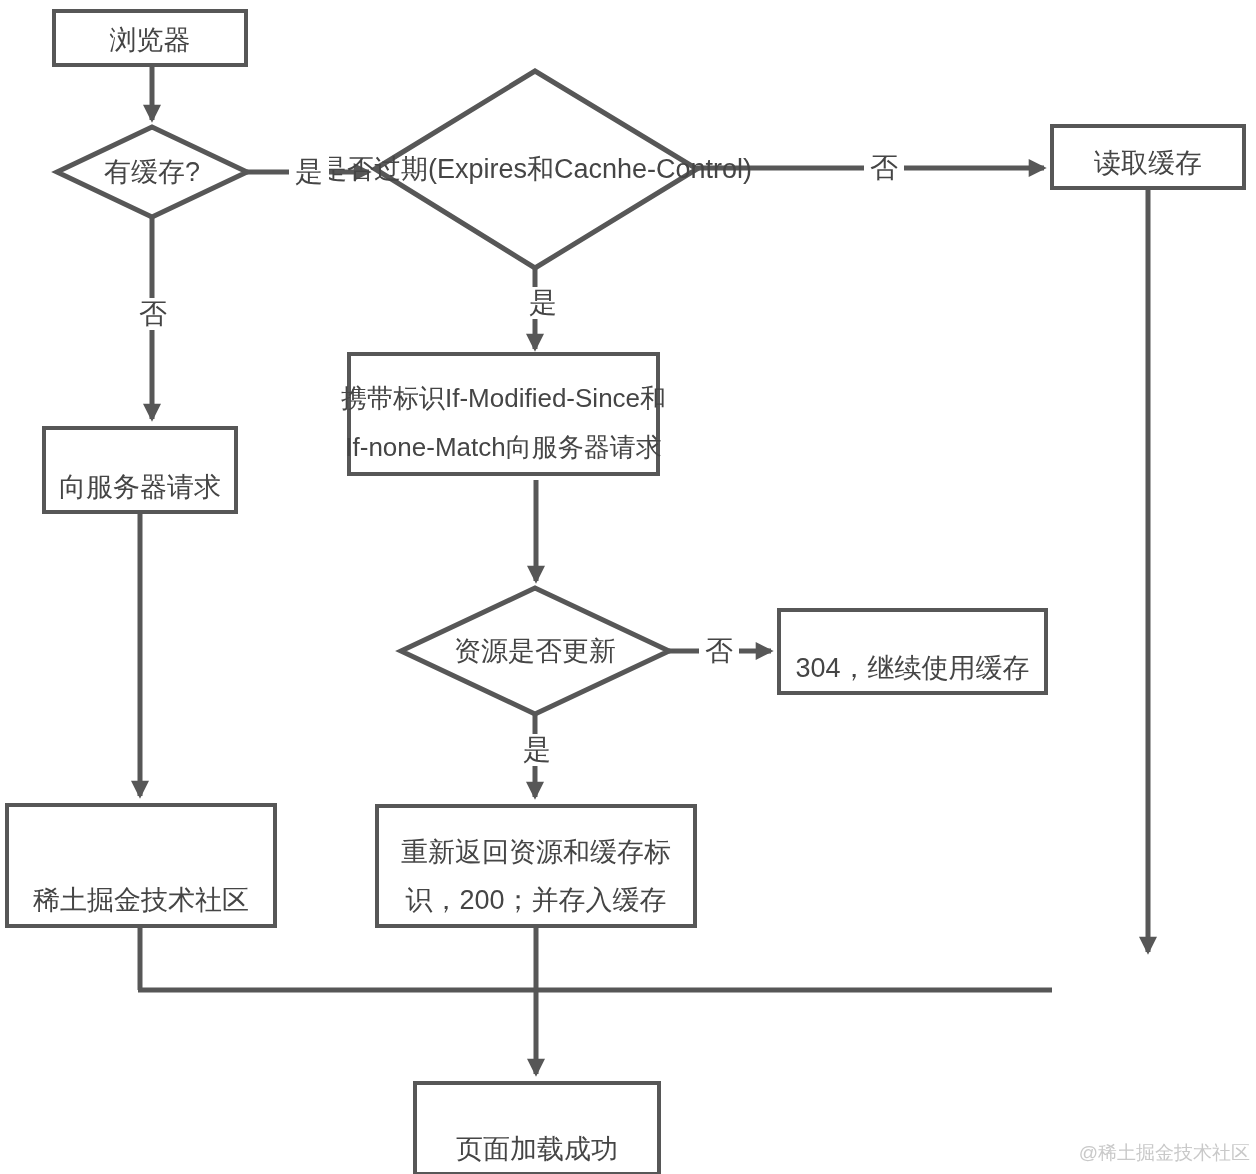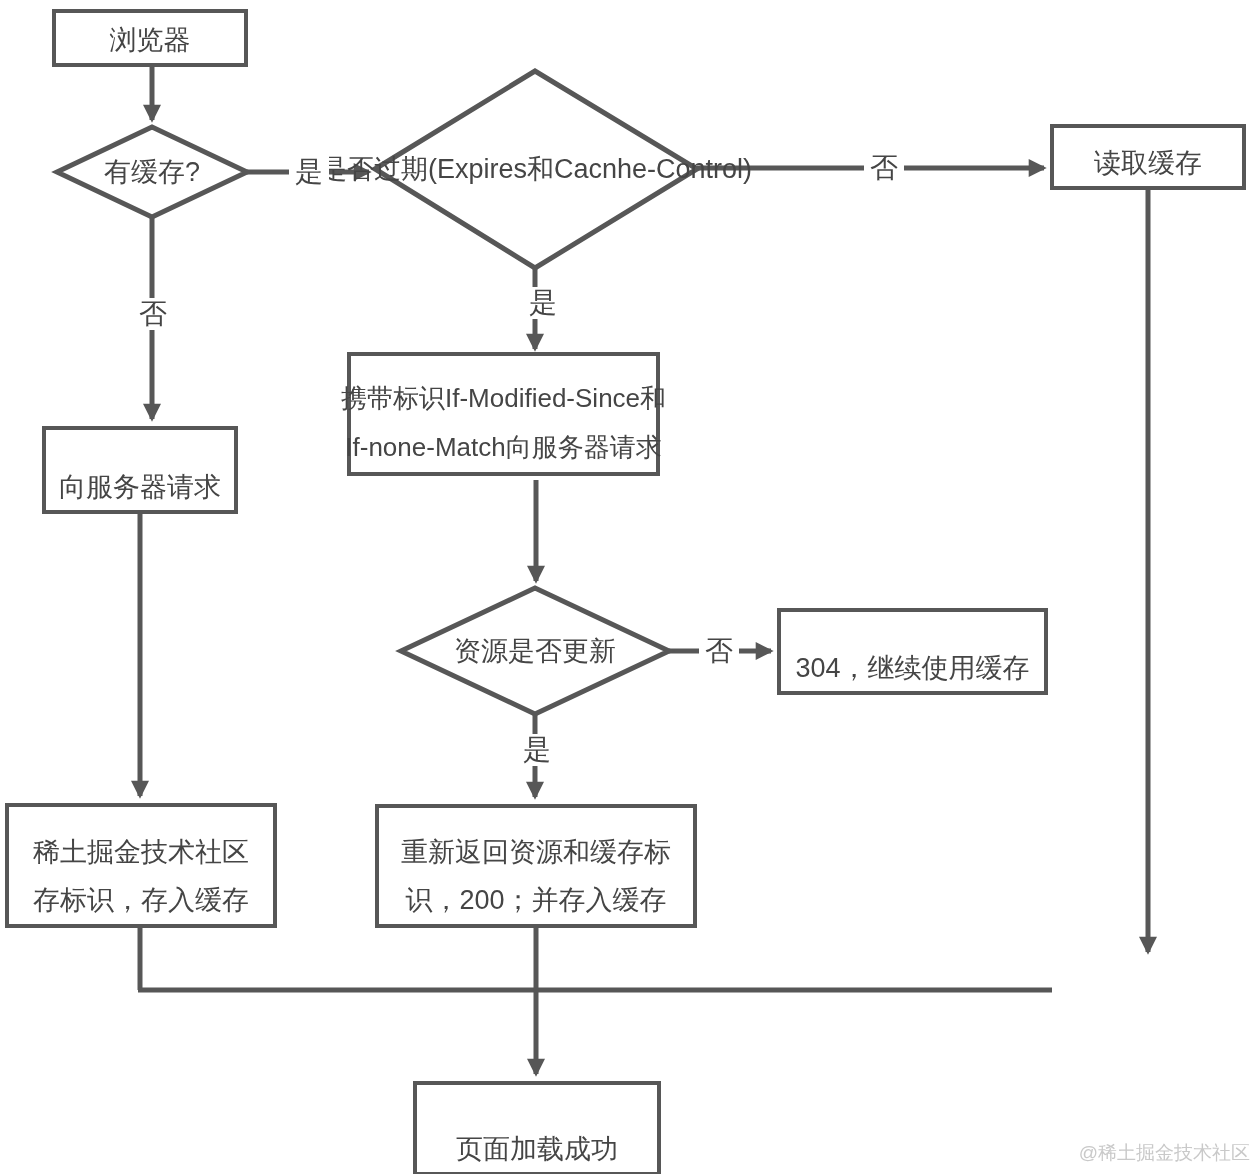--- a/index.html
+++ b/index.html
@@ -78,21 +78,20 @@
     <span>携带标识If-Modified-Since和</span>
     <span>If-none-Match向服务器请求</span>
   </div>
 
   <div class="box" style="left:777px;top:608px;width:271px;height:87px">
     <span>304，继续使用缓存</span>
   </div>
 
   <div class="box" style="left:5px;top:803px;width:272px;height:125px;line-height:48px">
     <span>稀土掘金技术社区</span>
-    <span>存标识，存入缓存</span>
   </div>
 
   <div class="box" style="left:375px;top:804px;width:322px;height:124px;line-height:48px">
     <span>重新返回资源和缓存标</span>
     <span>识，200；并存入缓存</span>
   </div>
 
 
   <div class="box" style="left:413px;top:1081px;width:248px;height:95px">
     <span>页面加载成功</span>

